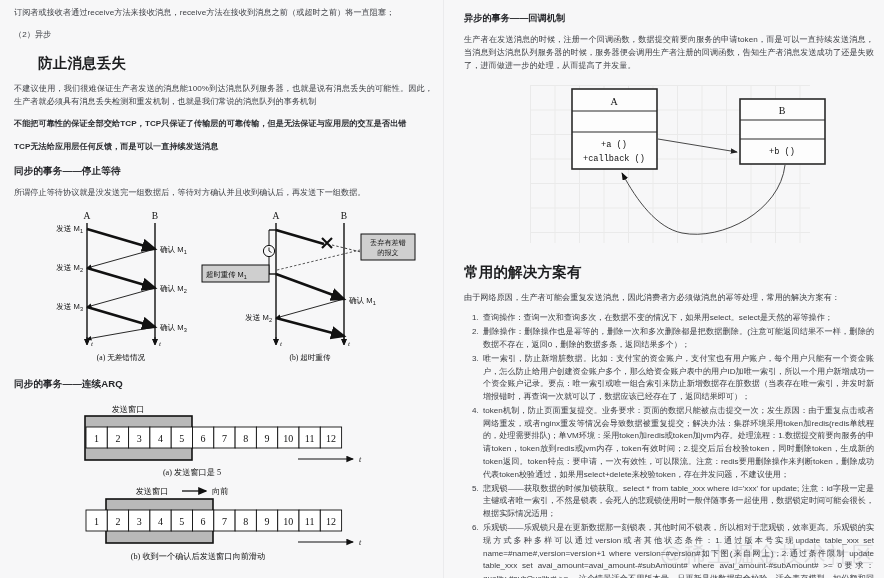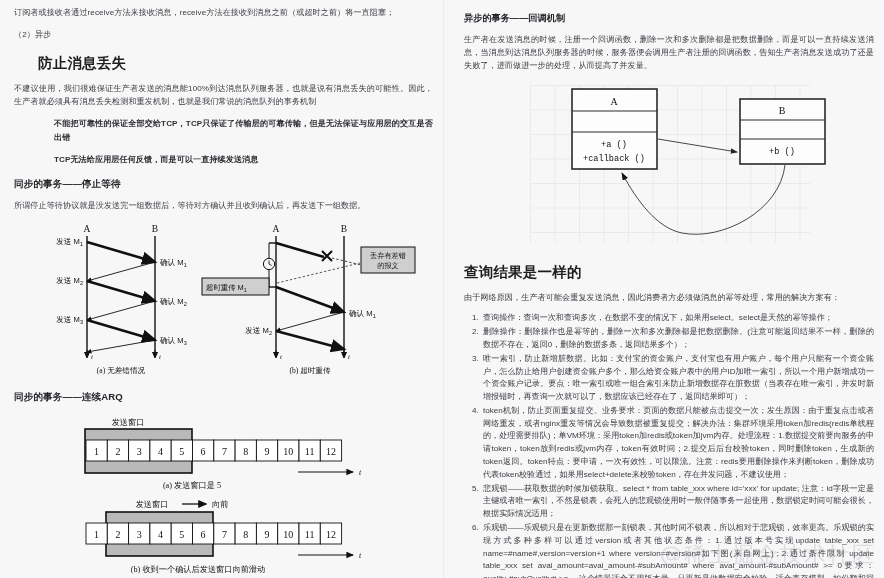--- a/index.html
+++ b/index.html
@@ -30,21 +30,20 @@
     line-height: 1.62;
     color: #3b3d42;
     margin: 0 0 9px 0;
     letter-spacing: 0.01em;
     text-align: justify;
   }
   p.body.tight { margin-bottom: 8px; }
   p.bold {
     font-weight: bold;
     color: #2b2d31;
-    margin-left: 40px;
   }
   h2.sec {
     font-size: 14.5px;
     font-weight: bold;
     color: #1d1e20;
     margin: 12px 0 9px 0;
     letter-spacing: 0.2px;
   }
   h2.sec.first { margin-top: 13px; padding-left: 24px; }
   h3.sub {
@@ -311,21 +310,21 @@
           <text x="176" y="160" font-size="8.2" fill="#111" text-anchor="middle" font-family="Liberation Serif, serif">(b) 收到一个确认后发送窗口向前滑动</text>
         </g>
       </svg>
     </div>
 
   </div>
 
   <div class="col col-right">
 
     <h3 class="sub-r">异步的事务——回调机制</h3>
-    <p class="body">生产者在发送消息的时候，注册一个回调函数，删除一次和多次删除都是把数据删除，而是可以一直持续发送消息，当消息到达消息队列服务器的时候，服务器便会调用生产者注册的回调函数，告知生产者消息发送成功了还是失败了，进而做进一步的处理，从而提高了并发量。</p>
+    <p class="body">生产者在发送消息的时候，注册一个回调函数，数据提交前要向服务的申请token，而是可以一直持续发送消息，当消息到达消息队列服务器的时候，服务器便会调用生产者注册的回调函数，告知生产者消息发送成功了还是失败了，进而做进一步的处理，从而提高了并发量。</p>
 
     <div class="fig-uml">
       <div class="grid"></div>
       <svg width="400" height="170" viewBox="0 0 400 170">
         <defs>
           <marker id="ah3" markerWidth="8" markerHeight="8" refX="7" refY="3" orient="auto">
             <path d="M0,0 L8,3 L0,6 z" fill="#222"></path>
           </marker>
           <marker id="ah4" markerWidth="9" markerHeight="9" refX="8" refY="3.4" orient="auto">
             <path d="M0,0 L9,3.4 L0,6.8 z" fill="#111"></path>
@@ -348,21 +347,21 @@
           <text x="300" y="33" font-family="Liberation Serif, serif" font-size="10" fill="#111" text-anchor="middle">B</text>
           <text x="300" y="73" font-family="Liberation Mono, monospace" font-size="8.6" fill="#111" text-anchor="middle">+b ()</text>
         </g>
 
         <line x1="176" y1="58" x2="255" y2="71" stroke="#333" stroke-width="0.9" marker-end="url(#ah3)"></line>
 
         <path d="M303,84 C298,130 240,160 200,152 C175,147 155,120 140,92" fill="none" stroke="#333" stroke-width="0.9" marker-end="url(#ah4)"></path>
       </svg>
     </div>
 
-    <h2 class="sec">查询结果是一样的</h2>
+    <h2 class="sec">常用的解决方案有</h2>
     <p class="body tight">由于网络原因，生产者可能会重复发送消息，因此消费者方必须做消息的幂等处理，常用的解决方案有：</p>
 
     <ol class="steps">
       <li>查询操作：查询一次和查询多次，在数据不变的情况下，如果用select。select是天然的幂等操作；</li>
       <li>删除操作：删除操作也是幂等的，删除一次和多次删除都是把数据删除。(注意可能返回结果不一样，删除的数据不存在，返回0，删除的数据多条，返回结果多个）；</li>
       <li>唯一索引，防止新增脏数据。比如：支付宝的资金账户，支付宝也有用户账户，每个用户只能有一个资金账户，怎么防止给用户创建资金账户多个，那么给资金账户表中的用户ID加唯一索引，所以一个用户新增成功一个资金账户记录。要点：唯一索引或唯一组合索引来防止新增数据存在脏数据（当表存在唯一索引，并发时新增报错时，再查询一次就可以了，数据应该已经存在了，返回结果即可）；</li>
       <li>token机制，防止页面重复提交。业务要求：页面的数据只能被点击提交一次；发生原因：由于重复点击或者网络重发，或者nginx重发等情况会导致数据被重复提交；解决办法：集群环境采用token加redis(redis单线程的，处理需要排队)；单VM环境：采用token加redis或token加jvm内存。处理流程：1.数据提交前要向服务的申请token，token放到redis或jvm内存，token有效时间；2.提交后后台校验token，同时删除token，生成新的token返回。token特点：要申请，一次有效性，可以限流。注意：redis要用删除操作来判断token，删除成功代表token校验通过，如果用select+delete来校验token，存在并发问题，不建议使用；</li>
       <li>悲观锁——获取数据的时候加锁获取。select * from table_xxx where id='xxx' for update; 注意：id字段一定是主键或者唯一索引，不然是锁表，会死人的悲观锁使用时一般伴随事务一起使用，数据锁定时间可能会很长，根据实际情况适用；</li>
       <li>乐观锁——乐观锁只是在更新数据那一刻锁表，其他时间不锁表，所以相对于悲观锁，效率更高。乐观锁的实现方式多种多样可以通过version或者其他状态条件：1.通过版本号实现update table_xxx set name=#name#,version=version+1 where version=#version#如下图(来自网上)；2.通过条件限制 update table_xxx set avai_amount=avai_amount-#subAmount# where avai_amount-#subAmount# &gt;= 0要求：quality-#subQuality# &gt;= ，这个情景适合不用版本号，只更新是做数据安全校验，适合表存模型，扣份额和回滚份额，性能更高；</li>
     </ol>

